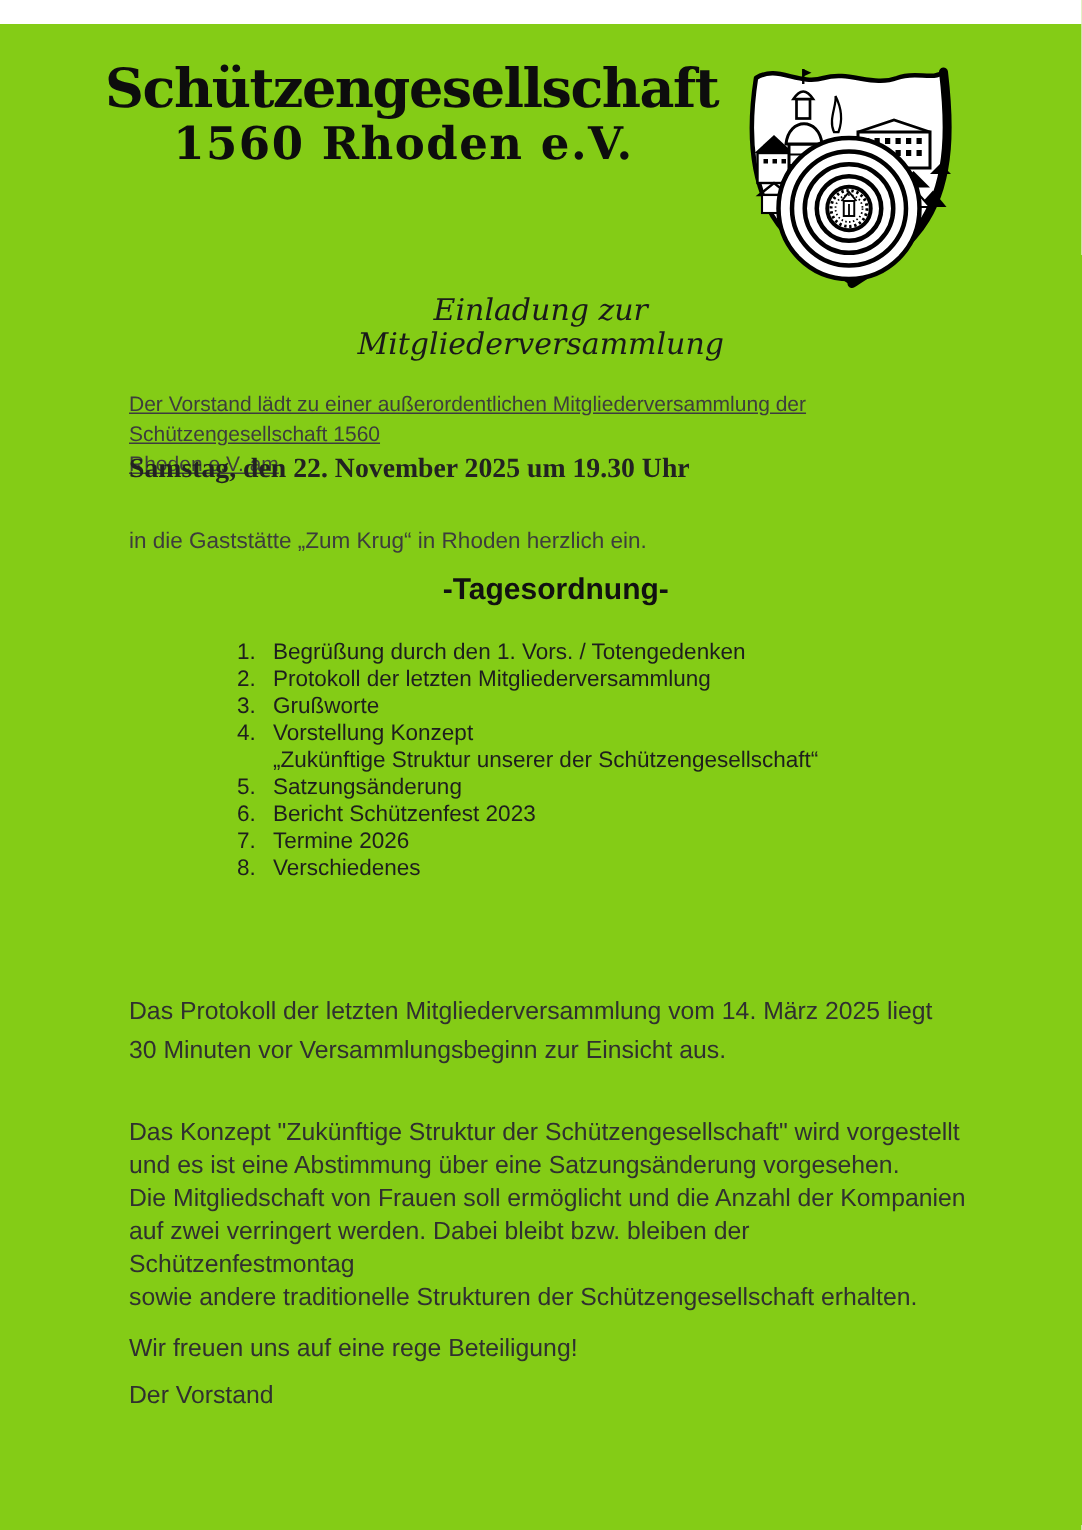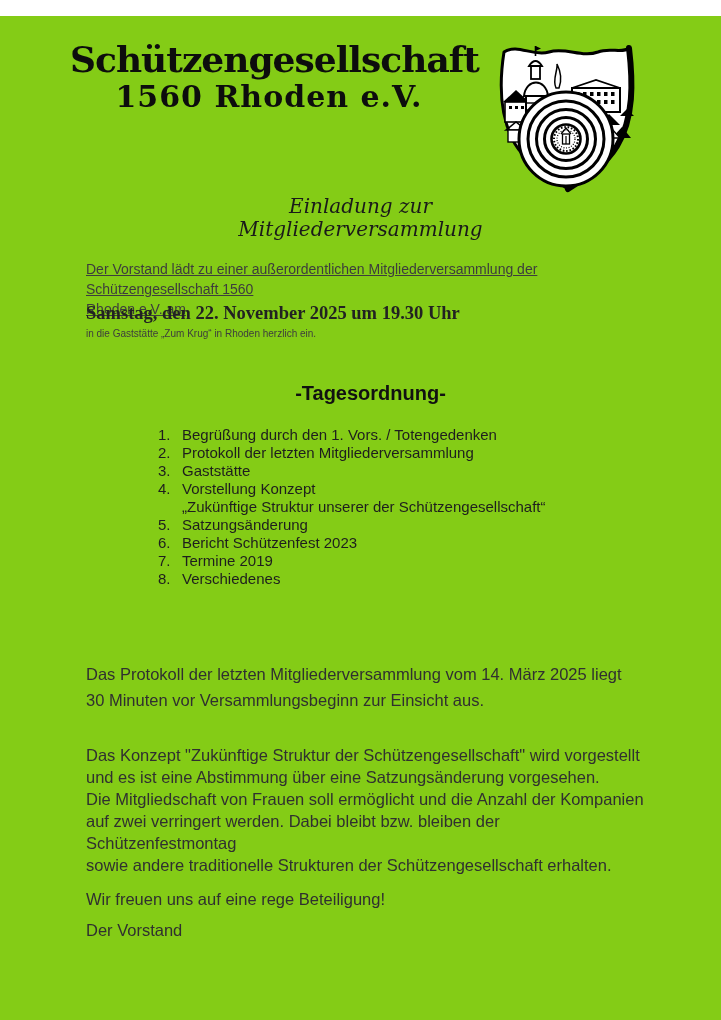--- a/index.html
+++ b/index.html
@@ -71,22 +71,22 @@
     font-family: "Liberation Serif", serif;
     font-weight: bold;
     font-size: 18.5px;
     color: #222222;
     white-space: nowrap;
   }
 
   .venue-line {
     position: absolute;
     left: 86px;
-    top: 312px;
-    font-size: 10px;
+    top: 336px;
+    font-size: 15px;
     color: #3d3d3d;
     white-space: nowrap;
   }
 
   .agenda-title {
     position: absolute;
     left: 10px;
     top: 366px;
     width: 721px;
     text-align: center;
@@ -217,38 +217,38 @@
     <div class="agenda-row">
       <span class="agenda-num">1.</span>
       <span class="agenda-text">Begrüßung durch den 1. Vors. / Totengedenken</span>
     </div>
     <div class="agenda-row">
       <span class="agenda-num">2.</span>
       <span class="agenda-text">Protokoll der letzten Mitgliederversammlung</span>
     </div>
     <div class="agenda-row">
       <span class="agenda-num">3.</span>
-      <span class="agenda-text">Gaststätte</span>
+      <span class="agenda-text">Grußworte</span>
     </div>
     <div class="agenda-row">
       <span class="agenda-num">4.</span>
       <span class="agenda-text">Vorstellung Konzept</span>
     </div>
     <div class="agenda-sub">„Zukünftige Struktur unserer der Schützengesellschaft“</div>
     <div class="agenda-row">
       <span class="agenda-num">5.</span>
       <span class="agenda-text">Satzungsänderung</span>
     </div>
     <div class="agenda-row">
       <span class="agenda-num">6.</span>
       <span class="agenda-text">Bericht Schützenfest 2023</span>
     </div>
     <div class="agenda-row">
       <span class="agenda-num">7.</span>
-      <span class="agenda-text">Termine 2019</span>
+      <span class="agenda-text">Termine 2026</span>
     </div>
     <div class="agenda-row">
       <span class="agenda-num">8.</span>
       <span class="agenda-text">Verschiedenes</span>
     </div>
   </div>
 
   <div class="body-paragraph para-protokoll">Das Protokoll der letzten Mitgliederversammlung vom 14. März 2025 liegt
 30 Minuten vor Versammlungsbeginn zur Einsicht aus.</div>
   <div class="body-paragraph para-konzept">Das Konzept "Zukünftige Struktur der Schützengesellschaft" wird vorgestellt

